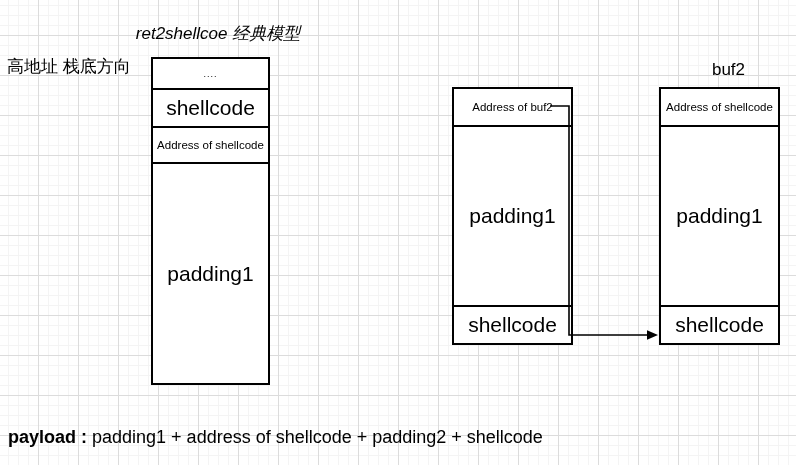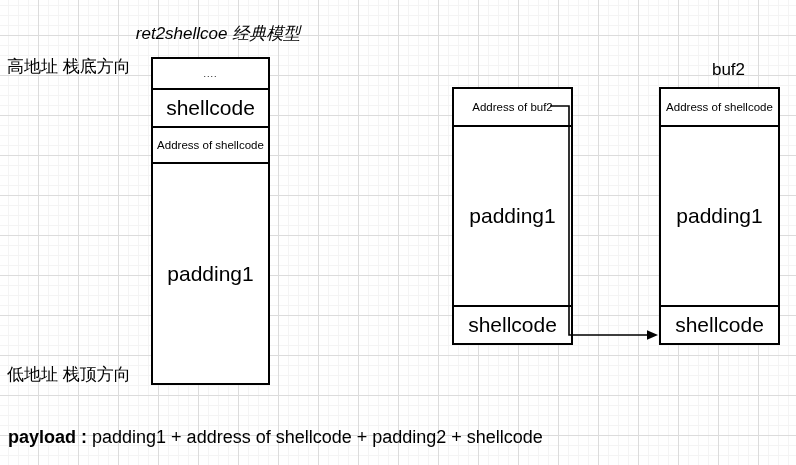--- a/index.html
+++ b/index.html
@@ -79,21 +79,20 @@
   .payload-line .bold { font-weight: bold; }
 </style>
 </head>
 <body>
 
 <div class="canvas">
 
   <div class="diagram-title" style="left:88px; top:24px; width:260px;font-style:italic;">ret2shellcoe 经典模型</div>
 
   <div class="side-label" style="left:7px; top:57px;">高地址 栈底方向</div>
-  <div class="side-label" style="left:7px; top:365px;">低地址 栈顶方向</div>
   <div class="diagram-title" style="left:668px; top:60px; width:121px;">buf2</div>
 
   <div class="stack" style="left:151px; top:57px; width:119px; height:328px;">
     <div class="cell cell-dots" style="height:31px;">....</div>
     <div class="cell cell-lg" style="height:38px;">shellcode</div>
     <div class="cell cell-sm" style="height:36px;">Address of shellcode</div>
     <div class="cell cell-lg grow">padding1</div>
   </div>
 
   <div class="stack" style="left:429px; top:87px; width:121px; height:258px;margin-left:23px;">

